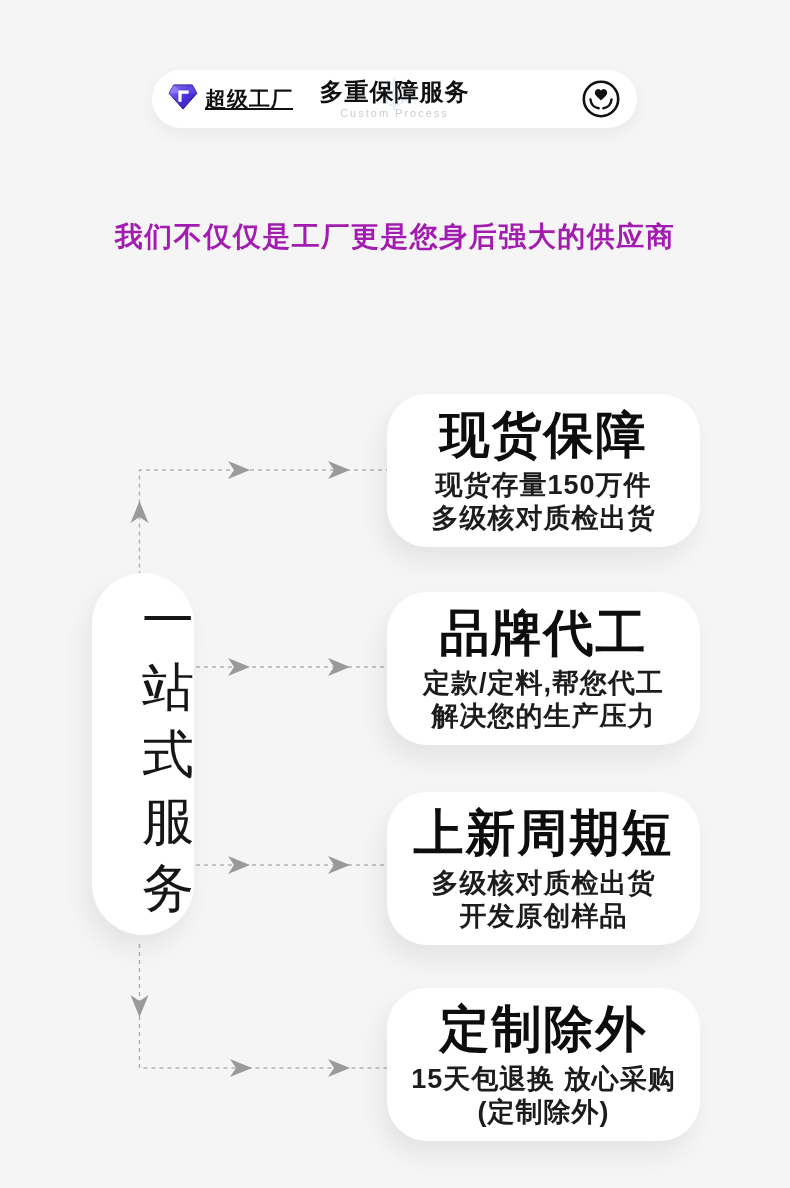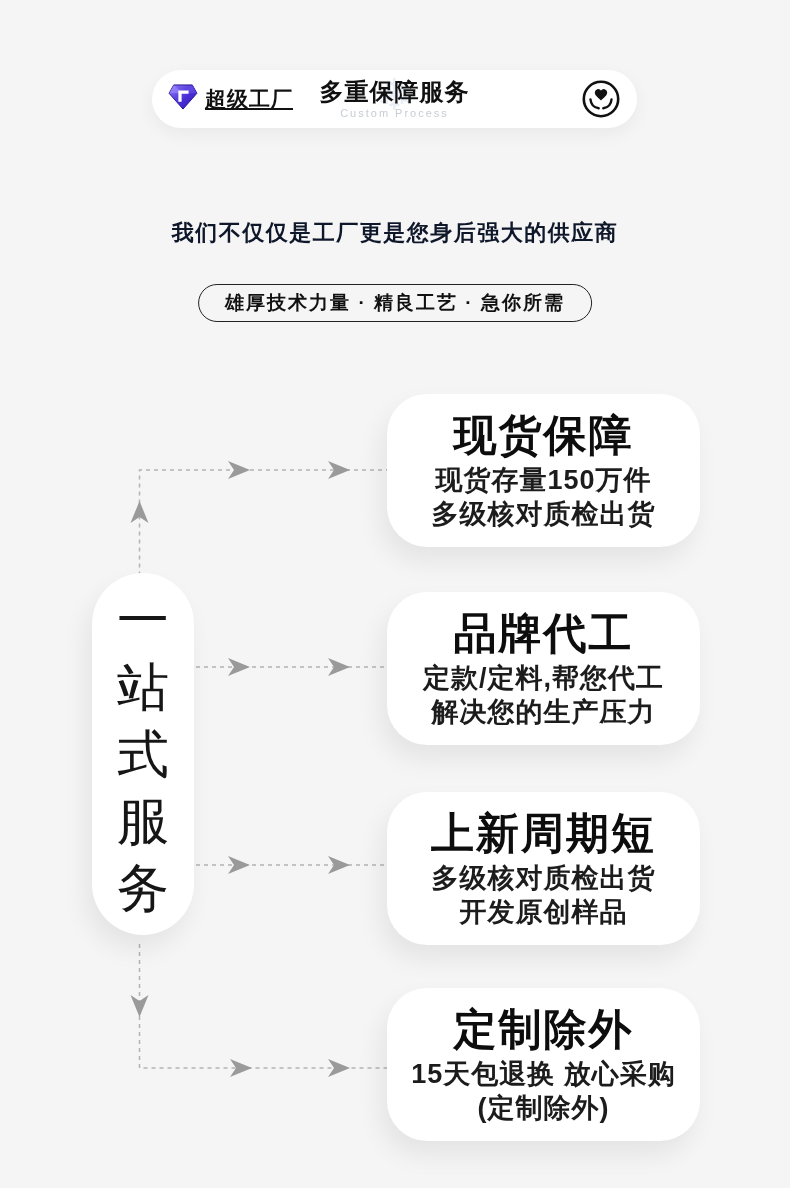--- a/index.html
+++ b/index.html
@@ -29,53 +29,53 @@
   .watermark-flake{
     position:absolute;left:50%;top:-6px;transform:translateX(-50%);
     font-size:44px;color:#e9eff7;z-index:0;line-height:1;
   }
   .header-title{position:relative;z-index:1;font-size:24px;font-weight:800;letter-spacing:1px;color:#111;line-height:1.1;}
   .header-sub{position:relative;z-index:1;font-size:11px;color:#c7cdd4;letter-spacing:2px;margin-top:2px;}
   .badge-circle{width:40px;height:40px;display:flex;align-items:center;justify-content:center;}
   
   .main-heading{
     position:absolute;left:0;top:218px;width:790px;
-    text-align:center;font-size:22px;font-weight:600;
-    letter-spacing:1.5px;color:#0f172a;margin:0;
+    text-align:center;font-size:28px;font-weight:600;
+    letter-spacing:1.5px;color:#a21caf;margin:0;
   }
   .tagline-badge{
     position:absolute;left:50%;top:284px;transform:translateX(-50%);
     border:1.5px solid #222;border-radius:20px;
     padding:5px 26px;font-size:19px;font-weight:700;
     letter-spacing:2px;color:#111;white-space:nowrap;
   }
   
   .connectors{position:absolute;left:0;top:0;pointer-events:none;}
   
   .service-pill{
     position:absolute;left:92px;top:573px;
     width:102px;height:362px;
     background:#ffffff;border-radius:51px;
     box-shadow:-6px 14px 26px rgba(0,0,0,.07);
-    display:flex;align-items:center;justify-content:center;
+    display:flex;align-items:center;justify-content:flex-end;
   }
   .service-pill-label{
     display:block;width:52px;font-size:52px;line-height:67px;
     font-weight:500;color:#161616;text-align:center;
     word-break:break-all;letter-spacing:0;
   }
   
   .card{
     position:absolute;left:387px;width:313px;height:153px;
     background:#ffffff;border-radius:40px;
     box-shadow:-6px 14px 26px rgba(0,0,0,.07);
     display:flex;flex-direction:column;align-items:center;justify-content:center;
     box-sizing:border-box;padding-top:2px;
   }
-  .card-title{font-size:43px;font-weight:800;letter-spacing:2px;color:#0d0d0d;line-height:1.15;margin-bottom:4px;}
+  .card-title{font-size:50px;font-weight:800;letter-spacing:2px;color:#0d0d0d;line-height:1.15;margin-bottom:4px;}
   .card-line{font-size:27px;font-weight:700;color:#1c1c1c;line-height:1.25;letter-spacing:1px;}
   .card-1{top:394px;}
   .card-2{top:592px;}
   .card-3{top:792px;}
   .card-4{top:988px;}
 </style>
 </head>
 <body>
 
 <div class="page">
@@ -132,21 +132,20 @@
       <svg width="40" height="40" viewBox="0 0 40 40">
         <circle cx="20" cy="20" r="17.2" fill="none" stroke="#111" stroke-width="2.6"></circle>
         <path d="M20,21.5 C16.6,18 13.8,16.4 13.8,13.4 a3.4,3.4 0 0 1 6.2,-1.8 a3.4,3.4 0 0 1 6.2,1.8 c0,3 -2.8,4.6 -6.2,8.1 z" fill="#111"></path>
         <path d="M9.5,20.5 q0.6,7.5 8.2,8.8" fill="none" stroke="#111" stroke-width="2.4" stroke-linecap="round"></path>
         <path d="M30.5,20.5 q-0.6,7.5 -8.2,8.8" fill="none" stroke="#111" stroke-width="2.4" stroke-linecap="round"></path>
       </svg>
     </div>
   </div>
 
   <h1 class="main-heading">我们不仅仅是工厂更是您身后强大的供应商</h1>
-  <div class="tagline-badge">雄厚技术力量 · 精良工艺 · 急你所需</div>
 
   <div class="service-pill">
     <span class="service-pill-label">一站式服务</span>
   </div>
 
   <div class="card card-1">
     <div class="card-title">现货保障</div>
     <div class="card-line">现货存量150万件</div>
     <div class="card-line">多级核对质检出货</div>
   </div>

